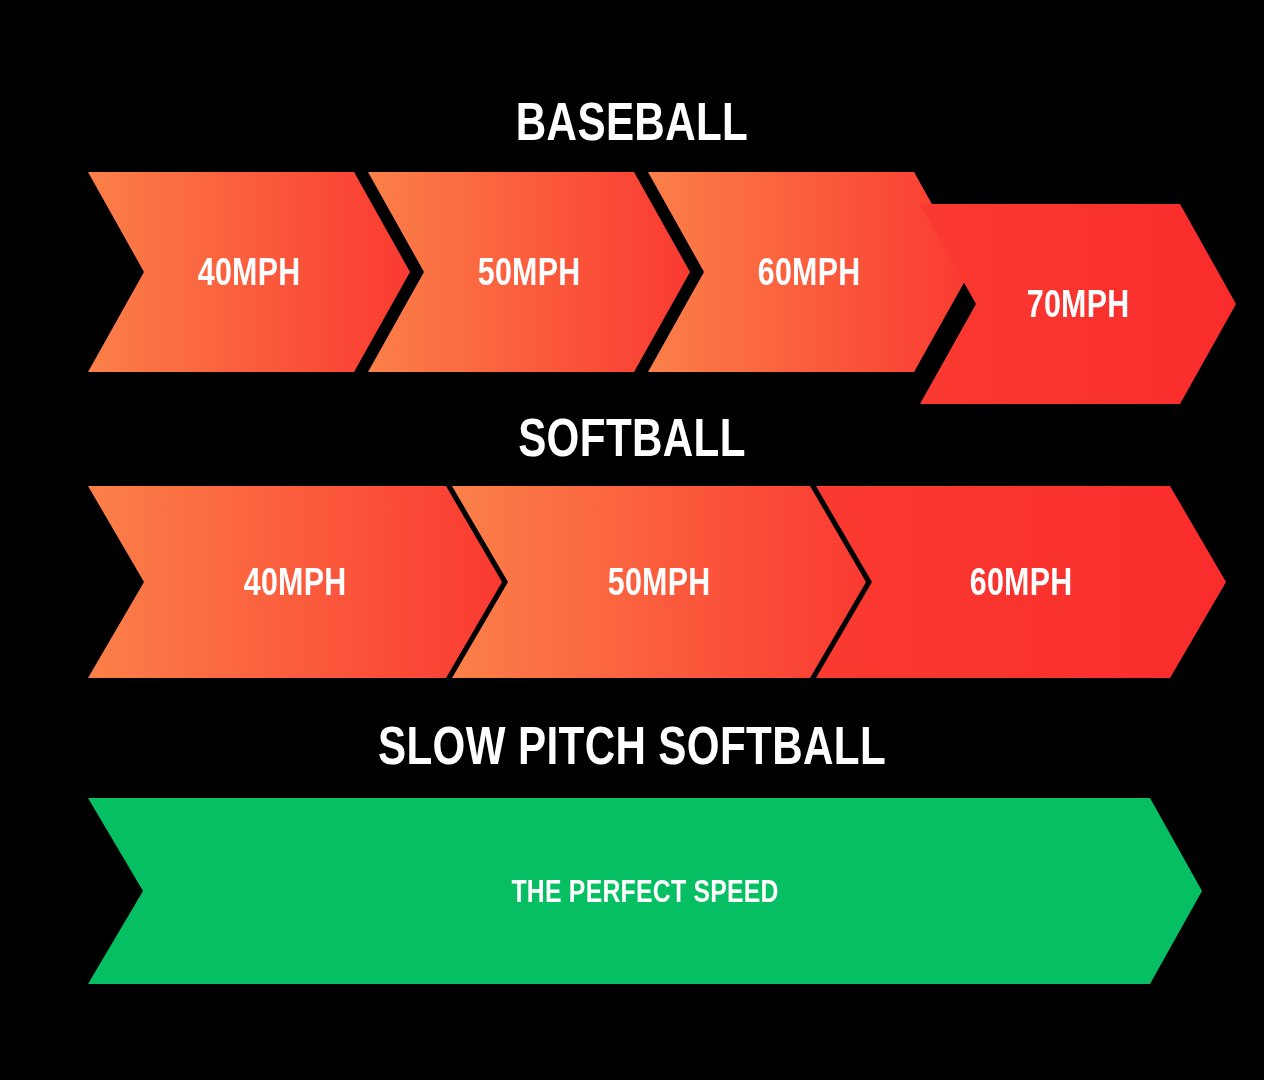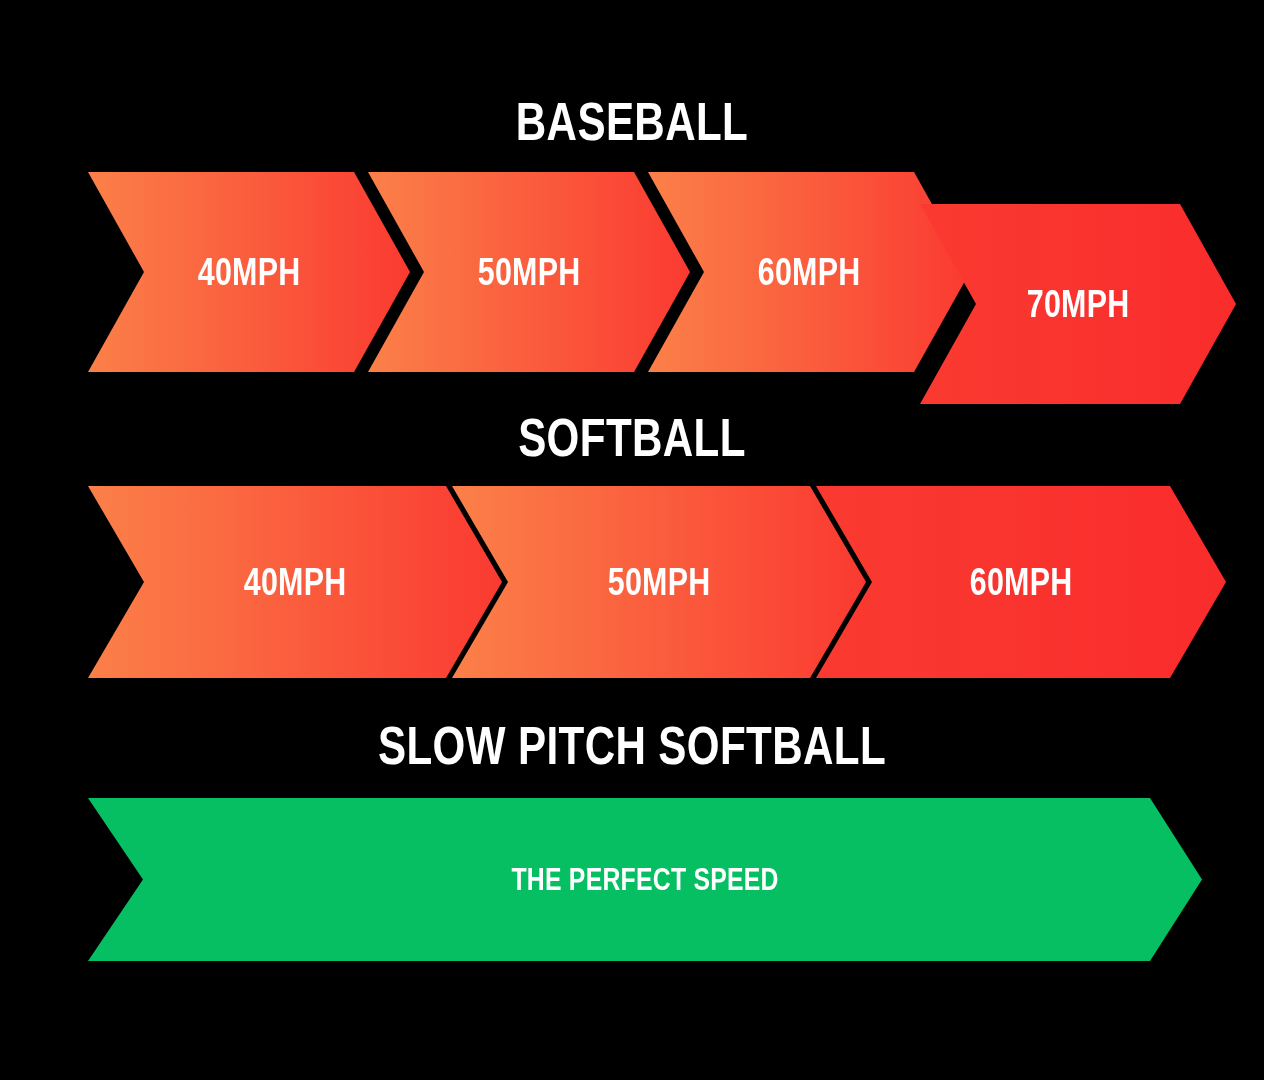--- a/index.html
+++ b/index.html
@@ -45,21 +45,21 @@
   #title-slowpitch     { top: 718px; }
 
   
   .chevron-row {
     position: absolute;
     left: 0;
     width: 1264px;
   }
   #row-baseball  { top: 172px; height: 200px; }
   #row-softball  { top: 486px; height: 192px; }
-  #row-slowpitch { top: 798px; height: 163px; }
+  #row-slowpitch { top: 798px; height: 186px; }
 
   .chevron {
     position: absolute;
     top: 0;
     height: 100%;
     display: flex;
     align-items: center;
     justify-content: center;
     text-align: right;
   }

